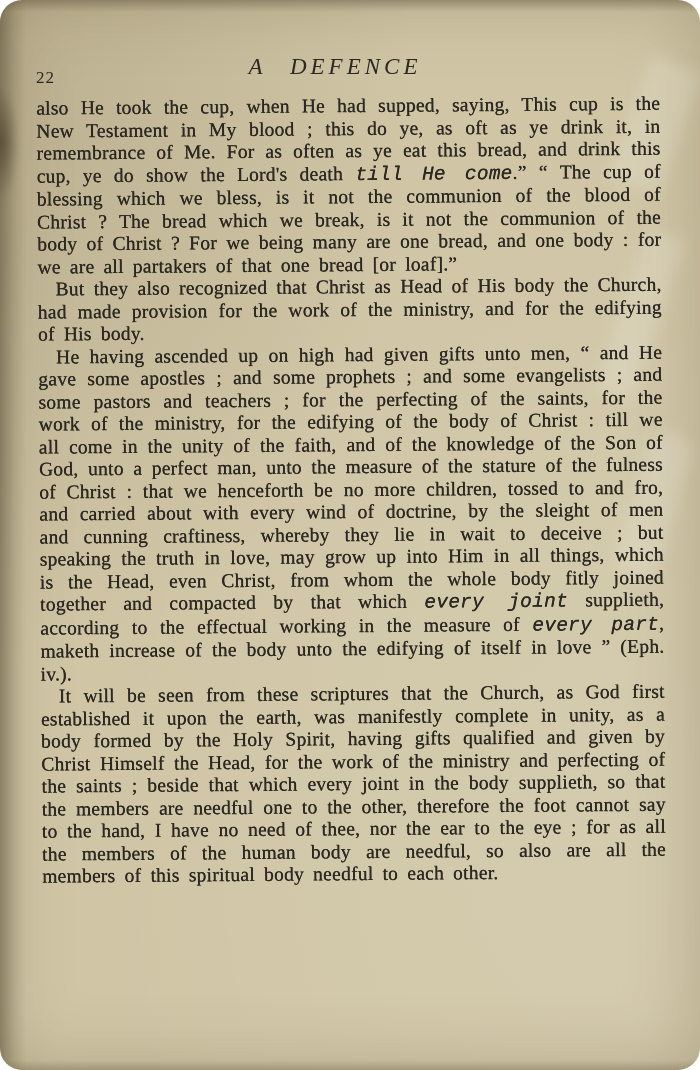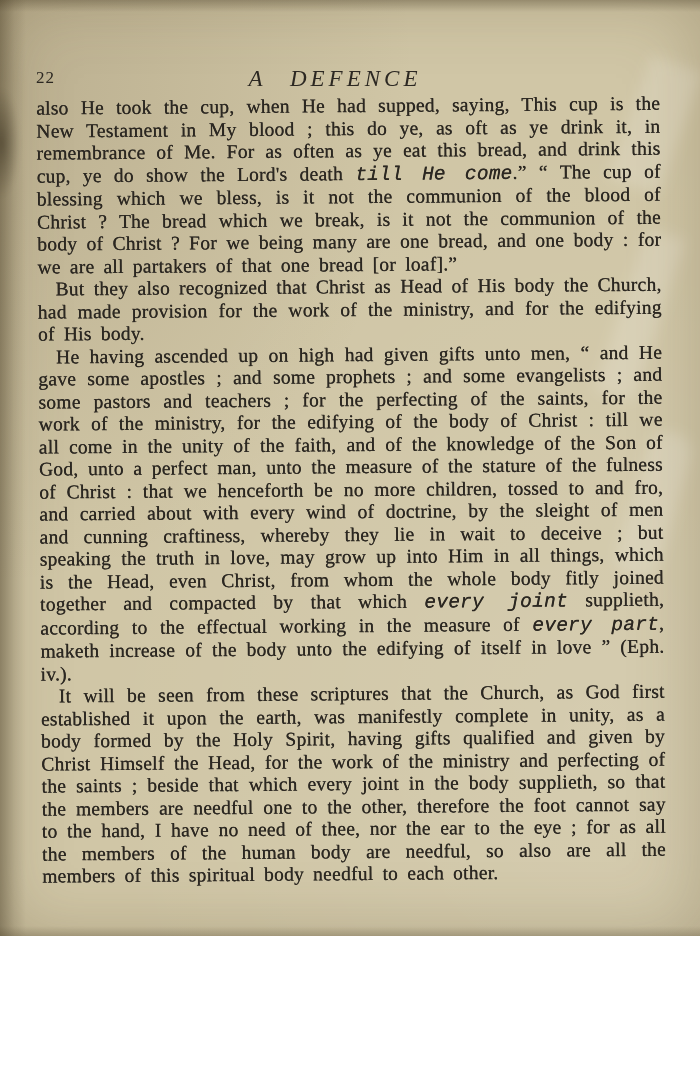--- a/index.html
+++ b/index.html
@@ -5,27 +5,28 @@
   :root{
     --paper:#d0c6a6;
     --ink:#2c2822;
   }
   html,body{margin:0;padding:0;}
   body{
     width:700px;height:1070px;overflow:hidden;
     font-family:"Liberation Serif","DejaVu Serif",serif;
   }
   .page{
-    position:relative;width:700px;height:936px;overflow:hidden;
+    position:relative;width:700px;height:1070px;overflow:hidden;
     background:
       radial-gradient(ellipse at 85% 78%, rgba(255,255,255,0.10), transparent 60%),
       radial-gradient(ellipse at 0% 8%, rgba(80,60,30,0.16), transparent 42%),
       var(--paper);
     box-shadow: inset 0 0 70px rgba(90,72,40,0.28);
     color:var(--ink);
+    border-radius:22px;
   }
   
   .edge-left{
     position:absolute;left:0;top:0;bottom:0;width:26px;pointer-events:none;
     background:linear-gradient(90deg, rgba(55,44,22,0.38), rgba(55,44,22,0.12) 55%, rgba(55,44,22,0) 100%);
   }
   .edge-top{
     position:absolute;left:0;top:0;right:0;height:12px;pointer-events:none;
     background:linear-gradient(180deg, rgba(55,44,22,0.30), rgba(55,44,22,0) 100%);
   }
@@ -45,21 +46,21 @@
   }
   .ghost.g1{right:18px;top:60px;width:54px;height:130px;transform:rotate(20deg);}
   .ghost.g2{right:40px;top:230px;width:40px;height:170px;transform:rotate(18deg);}
   .ghost.g3{right:24px;top:430px;width:44px;height:150px;transform:rotate(16deg);border-radius:20px;}
   
   .page-number{
     position:absolute;left:36px;top:68px;
     font-size:17px;letter-spacing:1px;
   }
   .running-title{
-    position:absolute;left:0;right:30px;top:54px;margin:12px;
+    position:absolute;left:0;right:30px;top:54px;margin:0;
     text-align:center;font-style:italic;font-weight:normal;
     font-size:23px;letter-spacing:4px;word-spacing:14px;
   }
   
   .text-block{
     position:absolute;left:36px;top:95px;width:624px;
     font-size:19.5px;line-height:22.5px;
     letter-spacing:0.25px;word-spacing:4px;
     text-align:justify;
     transform:rotate(-0.45deg);

